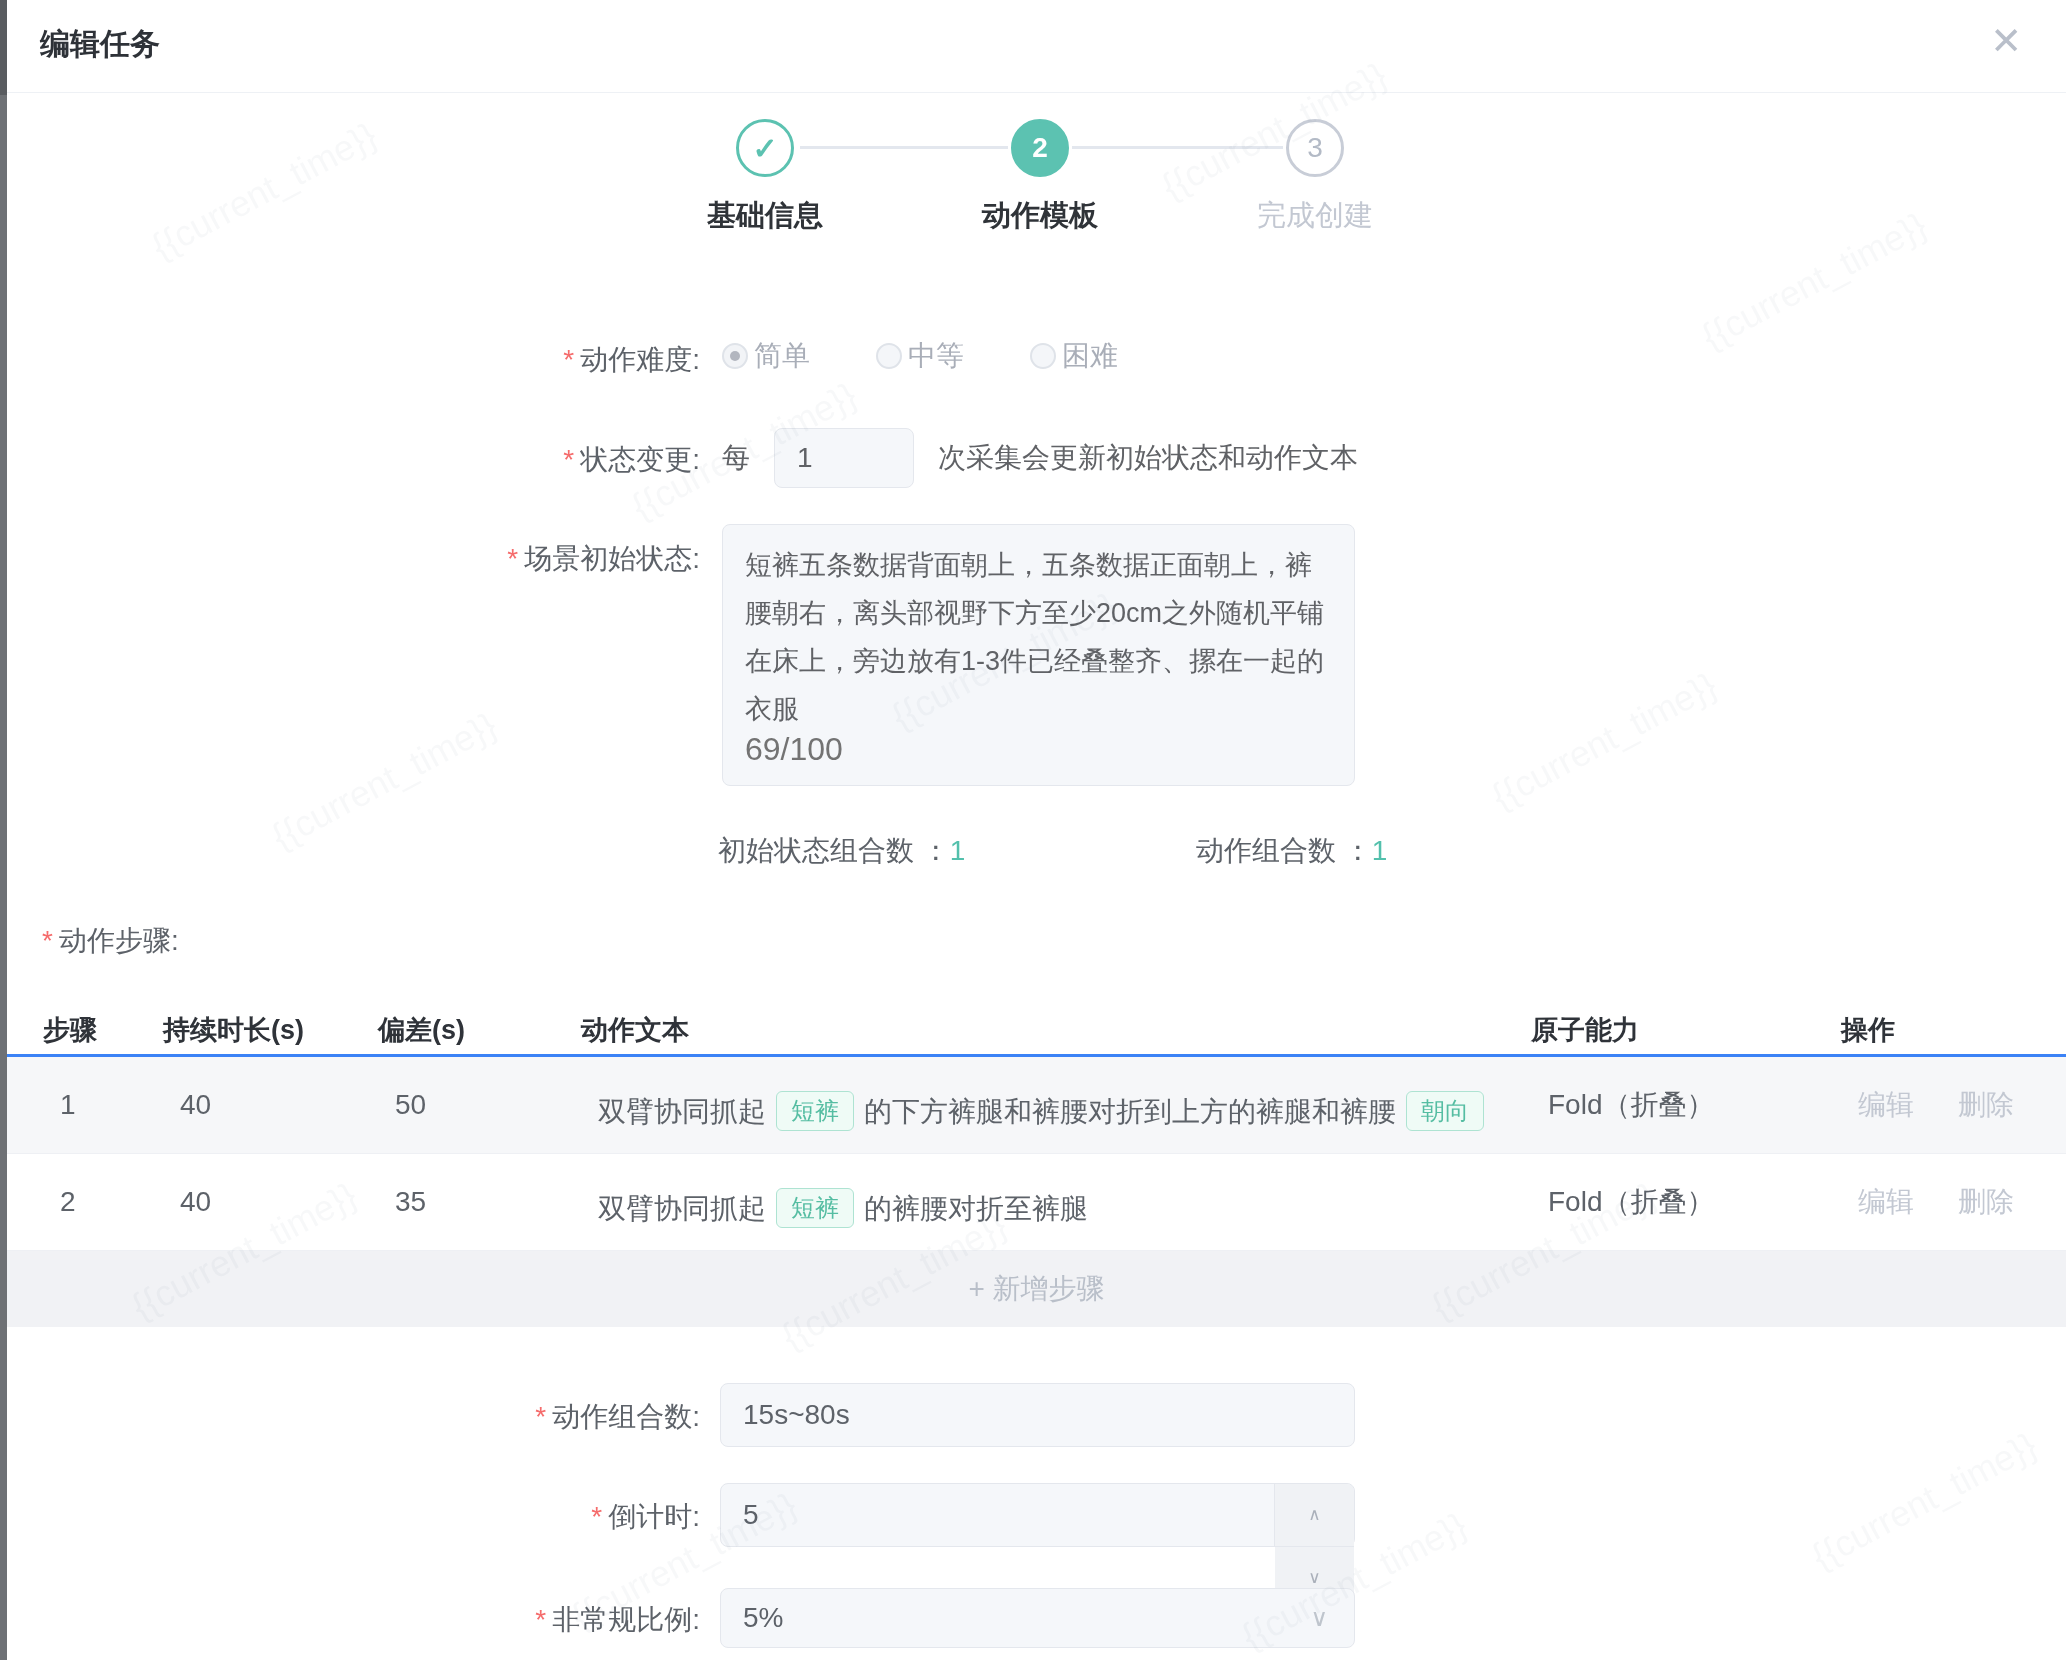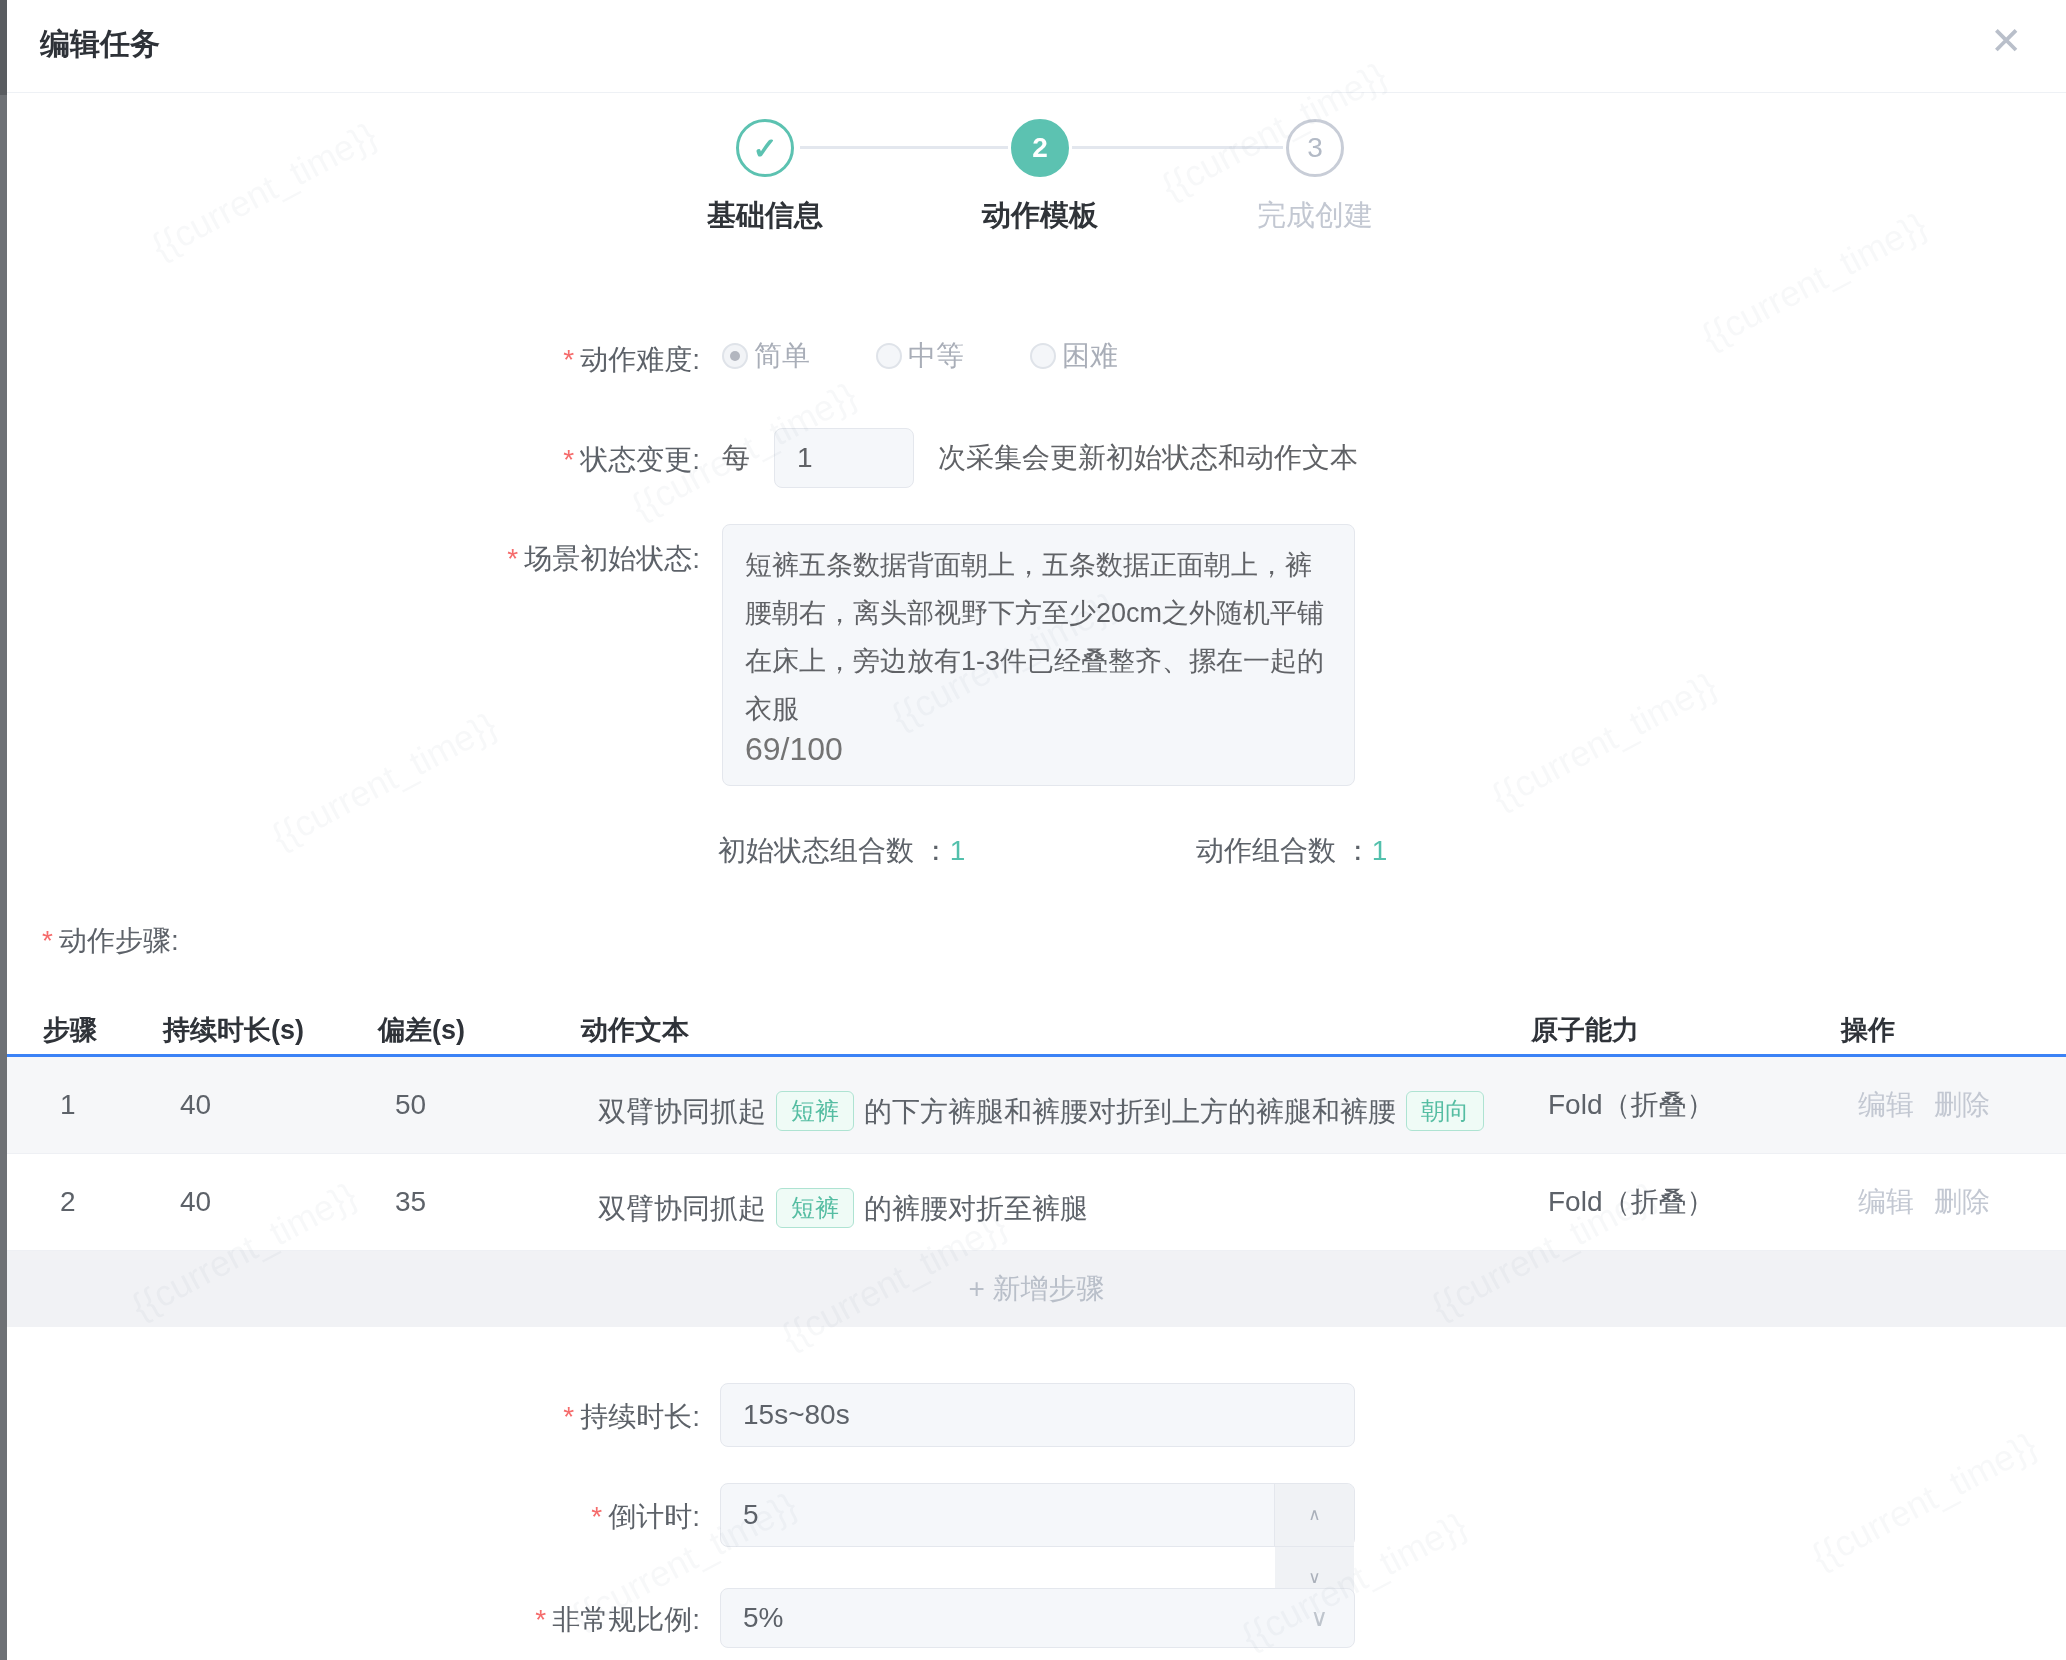--- a/index.html
+++ b/index.html
@@ -65,21 +65,21 @@
 
   
   .steps-table { position:absolute; left:7px; right:0; top:1005px; }
   .t-grid { display:grid; grid-template-columns:120px 215px 203px 950px 310px 1fr; padding-left:53px; align-items:center; }
   .t-head { height:52px; font-size:27px; font-weight:700; color:#2f3339; border-bottom:3px solid #3b82f6;padding-left:36px; }
   .t-row { height:97px; font-size:28px; color:#5d6269; border-bottom:1px solid #eef0f4; background:#ffffff; }
   .t-row.shaded { background:#f6f7f9; }
   .t-cell-text { white-space:nowrap; overflow:hidden;margin-top:12px; }
   .tag { display:inline-block; font-size:24px; color:#55bda2; background:#effbf6; border:1px solid #aee3d2;
     border-radius:6px; padding:3px 14px; margin:0 10px; vertical-align:2px; }
-  .actions-cell { display:flex; gap:20px; }
+  .actions-cell { display:flex; gap:44px; }
   .action-link { color:#c3c8d2; cursor:pointer; white-space:nowrap; }
   .add-band { height:76px; background:#f1f2f5; display:flex; align-items:center; justify-content:center;
     font-size:28px; color:#b9bfc9; cursor:pointer; }
 
   
   .big-input { position:absolute; left:720px; width:635px; background:#f5f7fa; border:1px solid #e4e7ed;
     border-radius:8px; font-size:28px; color:#5d6269; }
   .duration-box { top:1383px; height:64px; line-height:62px; padding-left:22px; }
   .countdown-box { top:1483px; height:64px; line-height:62px; padding-left:22px; }
   .spinner { position:absolute; right:0; top:0; width:80px; height:62px; border-left:1px solid #e4e7ed; display:flex; flex-direction:column; }
@@ -215,21 +215,21 @@
         <div class="actions-cell">
           <span class="action-link">编辑</span>
           <span class="action-link">删除</span>
         </div>
       </div>
     </div>
   <div class="add-band">+ 新增步骤</div>
 </div>
 
 <div class="form-label" style="top:1398px;">
-  <span class="req">*</span><span>持续时长:</span>
+  <span class="req">*</span><span>动作组合数:</span>
 </div>
 <div class="big-input duration-box">15s~80s</div>
 
 <div class="form-label" style="top:1498px;">
   <span class="req">*</span><span>倒计时:</span>
 </div>
 <div class="big-input countdown-box">
   <span>5</span>
   <div class="spinner">
     <div class="spin-btn up">

